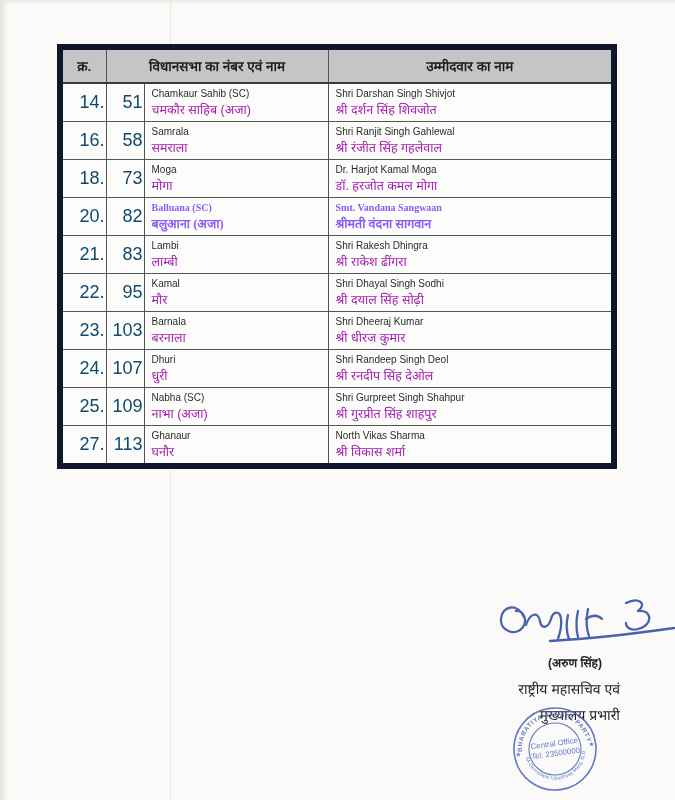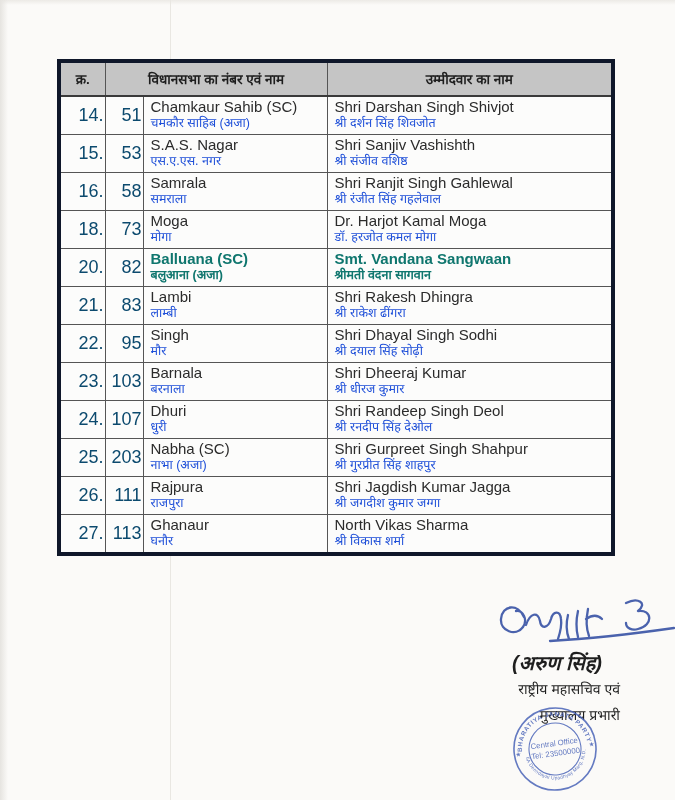--- a/index.html
+++ b/index.html
@@ -17,52 +17,52 @@
     position:absolute; left:0; top:0; width:100%; height:5px;
     background:linear-gradient(to bottom,#eceae6,rgba(255,255,255,0));
   }
   .fold-line {
     position:absolute; left:170px; top:0; width:1px; height:100%;
     background:#e9e7e2;
   }
 
   
   table.candidates {
-    position:absolute; left:57px; top:59px; width:554px;
+    position:absolute; left:57px; top:44px; width:554px;
     border-collapse:collapse; table-layout:fixed;
     background:#fcfcfb; z-index:2;
-    border:4px solid #0f172a;
+    border:6px solid #0f172a;
     filter:blur(0.2px);
     padding-left:32px;
   }
   table.candidates th, table.candidates td {
     border:1px solid #555; overflow:hidden;
   }
   table.candidates thead th {
     background:#c5c5c5; height:30px;
     font-size:13.5px; font-weight:bold; color:#1e1e1e;
     text-align:center; vertical-align:middle;
     border-bottom:2px solid #3a3a3a;
   }
   table.candidates tbody tr { height:37px; }
   td.cell-serial, td.cell-number {
     text-align:right; vertical-align:middle;
     font-size:18px; color:#0c4a6e;
   }
   td.cell-name, td.cell-candidate {
     padding:1px 5px 2px 7px; vertical-align:middle;
   }
-  .line-en { font-size:15px; line-height:17px; color:#2b2b2b; white-space:nowrap; }
-  .line-hi { font-size:12.5px; line-height:17px; color:#1d4ed8; white-space:nowrap; }
-  tr.bold-row .line-en, tr.bold-row .line-hi { font-weight:bold; color:#0f766e; }
+  .line-en { font-size:10px; line-height:17px; color:#2b2b2b; white-space:nowrap; }
+  .line-hi { font-size:12.5px; line-height:17px; color:#a21caf; white-space:nowrap; }
+  tr.bold-row .line-en, tr.bold-row .line-hi { font-weight:bold; color:#8b5cf6;font-family:Liberation Serif, serif; }
 
   
   .signature-ink { position:absolute; left:490px; top:595px; width:185px; height:60px; z-index:3; filter:blur(0.25px); }
   .sign-block { position:absolute; right:55px; top:654px; text-align:right; color:#1f1f1f; z-index:3; }
-  .sign-name { font-weight:bold; font-size:20px; line-height:19px; margin:0 18px 7px 0;font-style:italic; }
+  .sign-name { font-weight:bold; font-size:12px; line-height:19px; margin:0 18px 7px 0; }
   .sign-title { font-size:14px; line-height:19px; margin-bottom:7px; }
 
   
   .stamp { position:absolute; left:499px; top:701px; width:112px; height:97px; z-index:3; opacity:.85; filter:blur(0.3px); }
   .stamp text { font-family:"Liberation Sans","DejaVu Sans",sans-serif; }
 </style>
 </head>
 <body>
 
 <div class="page">
@@ -91,32 +91,20 @@
           <td class="cell-name">
             <div class="line-en">Chamkaur Sahib (SC)</div>
             <div class="line-hi">चमकौर साहिब (अजा)</div>
           </td>
           <td class="cell-candidate">
             <div class="line-en">Shri Darshan Singh Shivjot</div>
             <div class="line-hi">श्री दर्शन सिंह शिवजोत</div>
           </td>
         </tr>
         <tr>
-          <td class="cell-serial">15.</td>
-          <td class="cell-number">53</td>
-          <td class="cell-name">
-            <div class="line-en">S.A.S. Nagar</div>
-            <div class="line-hi">एस.ए.एस. नगर</div>
-          </td>
-          <td class="cell-candidate">
-            <div class="line-en">Shri Sanjiv Vashishth</div>
-            <div class="line-hi">श्री संजीव वशिष्ठ</div>
-          </td>
-        </tr>
-        <tr>
           <td class="cell-serial">16.</td>
           <td class="cell-number">58</td>
           <td class="cell-name">
             <div class="line-en">Samrala</div>
             <div class="line-hi">समराला</div>
           </td>
           <td class="cell-candidate">
             <div class="line-en">Shri Ranjit Singh Gahlewal</div>
             <div class="line-hi">श्री रंजीत सिंह गहलेवाल</div>
           </td>
@@ -154,21 +142,21 @@
           </td>
           <td class="cell-candidate">
             <div class="line-en">Shri Rakesh Dhingra</div>
             <div class="line-hi">श्री राकेश ढींगरा</div>
           </td>
         </tr>
         <tr>
           <td class="cell-serial">22.</td>
           <td class="cell-number">95</td>
           <td class="cell-name">
-            <div class="line-en">Singh</div>
+            <div class="line-en">Kamal</div>
             <div class="line-hi">मौर</div>
           </td>
           <td class="cell-candidate">
             <div class="line-en">Shri Dhayal Singh Sodhi</div>
             <div class="line-hi">श्री दयाल सिंह सोढ़ी</div>
           </td>
         </tr>
         <tr>
           <td class="cell-serial">23.</td>
           <td class="cell-number">103</td>
@@ -188,40 +176,28 @@
             <div class="line-en">Dhuri</div>
             <div class="line-hi">धुरी</div>
           </td>
           <td class="cell-candidate">
             <div class="line-en">Shri Randeep Singh Deol</div>
             <div class="line-hi">श्री रनदीप सिंह देओल</div>
           </td>
         </tr>
         <tr>
           <td class="cell-serial">25.</td>
-          <td class="cell-number">203</td>
+          <td class="cell-number">109</td>
           <td class="cell-name">
             <div class="line-en">Nabha (SC)</div>
             <div class="line-hi">नाभा (अजा)</div>
           </td>
           <td class="cell-candidate">
             <div class="line-en">Shri Gurpreet Singh Shahpur</div>
             <div class="line-hi">श्री गुरप्रीत सिंह शाहपुर</div>
-          </td>
-        </tr>
-        <tr>
-          <td class="cell-serial">26.</td>
-          <td class="cell-number">111</td>
-          <td class="cell-name">
-            <div class="line-en">Rajpura</div>
-            <div class="line-hi">राजपुरा</div>
-          </td>
-          <td class="cell-candidate">
-            <div class="line-en">Shri Jagdish Kumar Jagga</div>
-            <div class="line-hi">श्री जगदीश कुमार जग्गा</div>
           </td>
         </tr>
         <tr>
           <td class="cell-serial">27.</td>
           <td class="cell-number">113</td>
           <td class="cell-name">
             <div class="line-en">Ghanaur</div>
             <div class="line-hi">घनौर</div>
           </td>
           <td class="cell-candidate">

